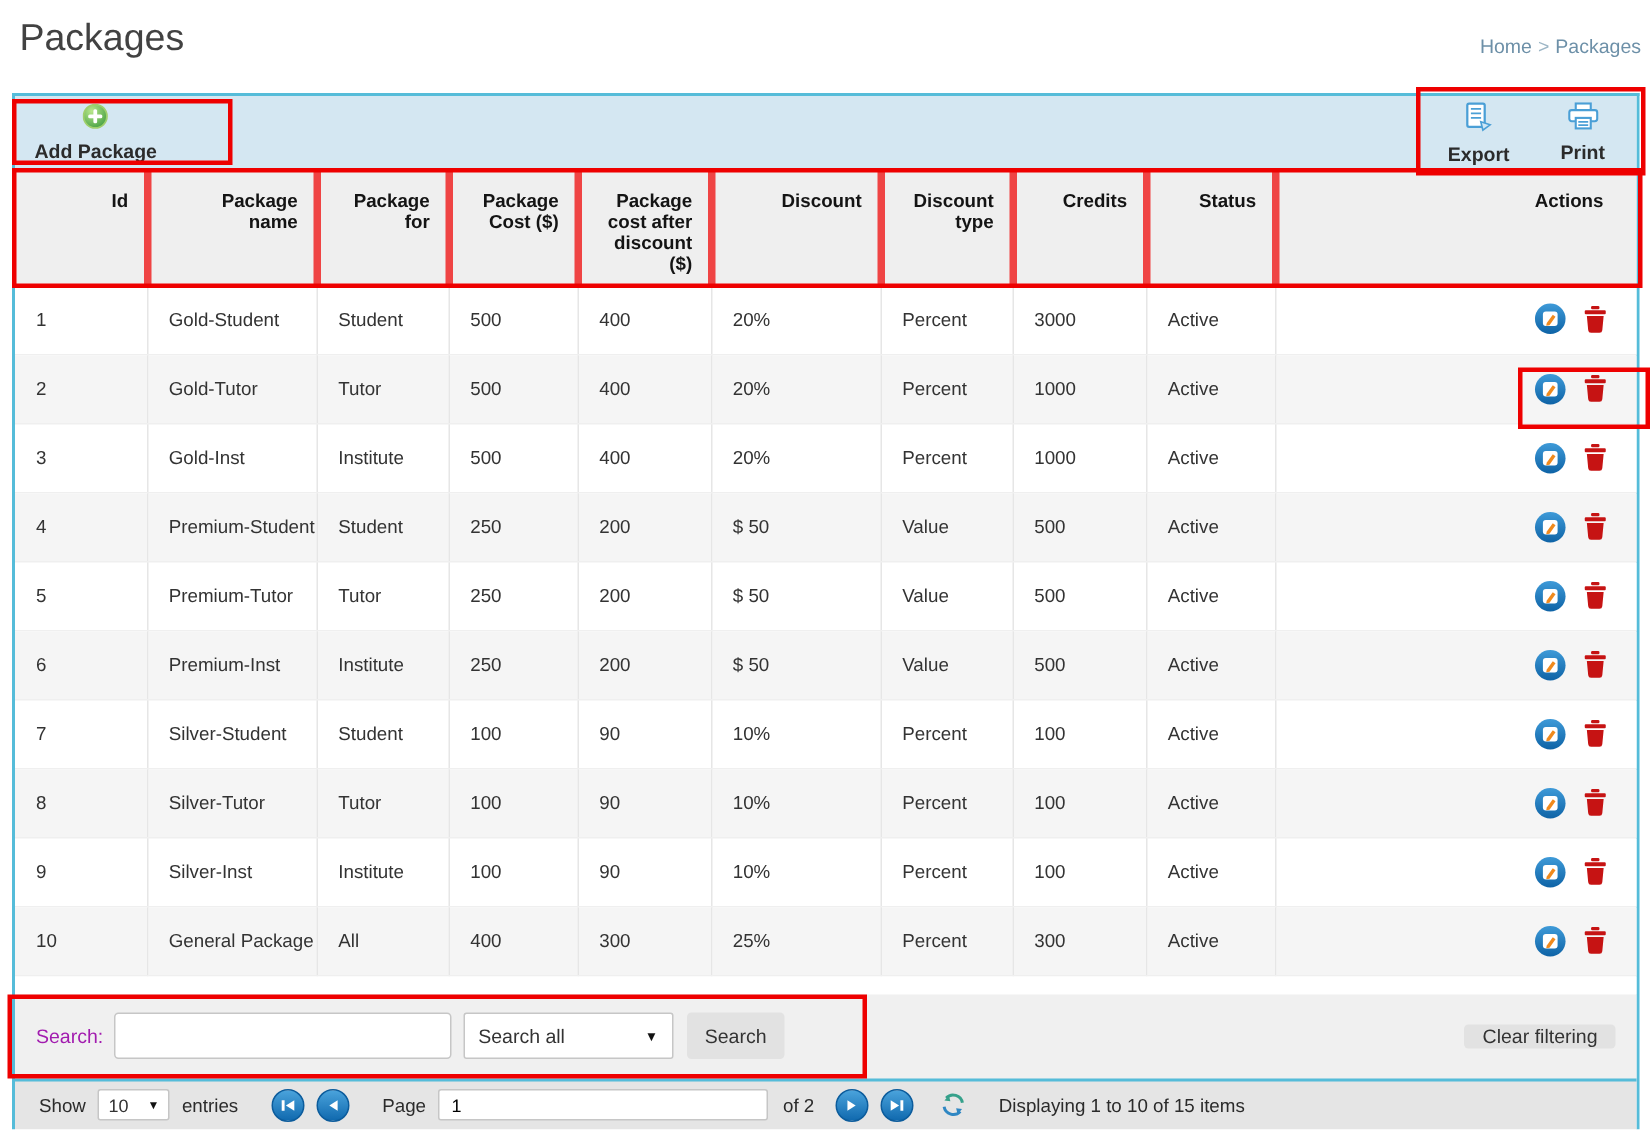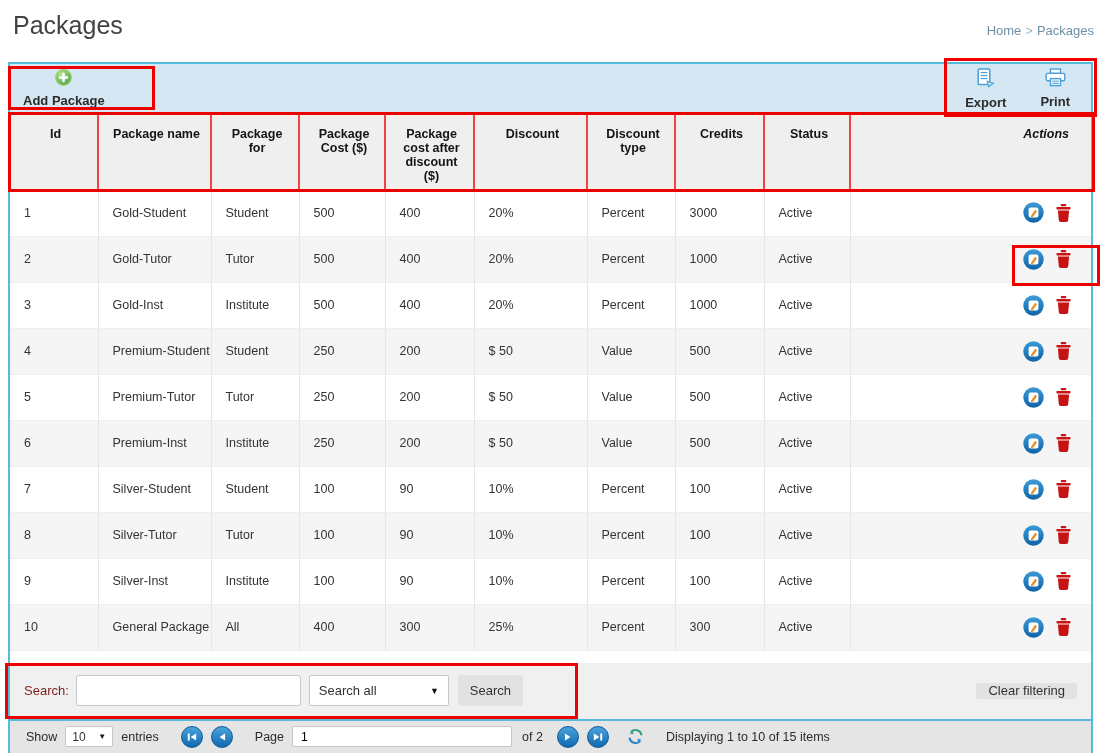--- a/index.html
+++ b/index.html
@@ -25,42 +25,42 @@
     height:49px; flex:0 0 49px; background:#d4e7f2;
     display:flex; align-items:center; padding:0 13px;
   }
   .tool-btn { display:inline-flex; align-items:center; gap:7px; cursor:pointer;flex-direction:column; }
   .tool-btn .lbl { font-weight:bold; font-size:13px; color:#2b2b2b; }
   .toolbar-right { margin-left:auto; display:flex; align-items:center; gap:34px; padding-right:8px; }
 
   
   table { width:100%; border-collapse:collapse; table-layout:fixed; }
   th {
-    background:#efefef; text-align:center; vertical-align:top;
+    background:#efefef; text-align:right; vertical-align:top;
     height:77px; padding:14px 10px 0 14px; font-size:12.5px; color:#141414;
-    border-right:2px solid #ef4444; font-weight:bold;
-  }
-  th:last-child { text-align:right; padding-right:22px; border-right:none;font-style:italic; }
+    border-right:5px solid #ef4444; font-weight:bold;
+  }
+  th:last-child { text-align:right; padding-right:22px; border-right:none; }
   td {
     height:46px; padding:0 10px 0 14px; font-size:12.5px; color:#333;
     border-right:1px solid #e6e6e6; border-bottom:1px solid #efefef;
     background:#fff; white-space:nowrap; overflow:hidden;
   }
   td:last-child { border-right:none; }
   tr.alt td { background:#f5f5f5; }
   td.actions { text-align:right; padding-right:20px; }
   .action-btn { display:inline-block; vertical-align:middle; cursor:pointer; margin-left:9px; line-height:0; }
 
   .spacer { flex:0 0 12px; background:#fff; }
 
   
   .search-band {
     flex:0 0 56px; background:#f0f0f0; display:flex; align-items:center; padding:0 14px;
   }
-  .search-band .s-label { color:#7f1d1d; font-size:13px; margin-right:7px; }
+  .search-band .s-label { color:#a21caf; font-size:13px; margin-right:7px; }
   .search-input {
     width:225px; height:31px; border:1px solid #c6c6c6; border-radius:3px;
     background:#fff; padding:0 8px; font-size:13px; font-family:inherit;
   }
   .fake-select {
     height:31px; background:#fff; border:1px solid #c6c6c6; border-radius:2px;
     display:flex; align-items:center; justify-content:space-between;
     padding:0 9px; cursor:pointer; color:#333; font-size:13px;
   }
   .filter-select { width:140px; margin-left:8px; }

